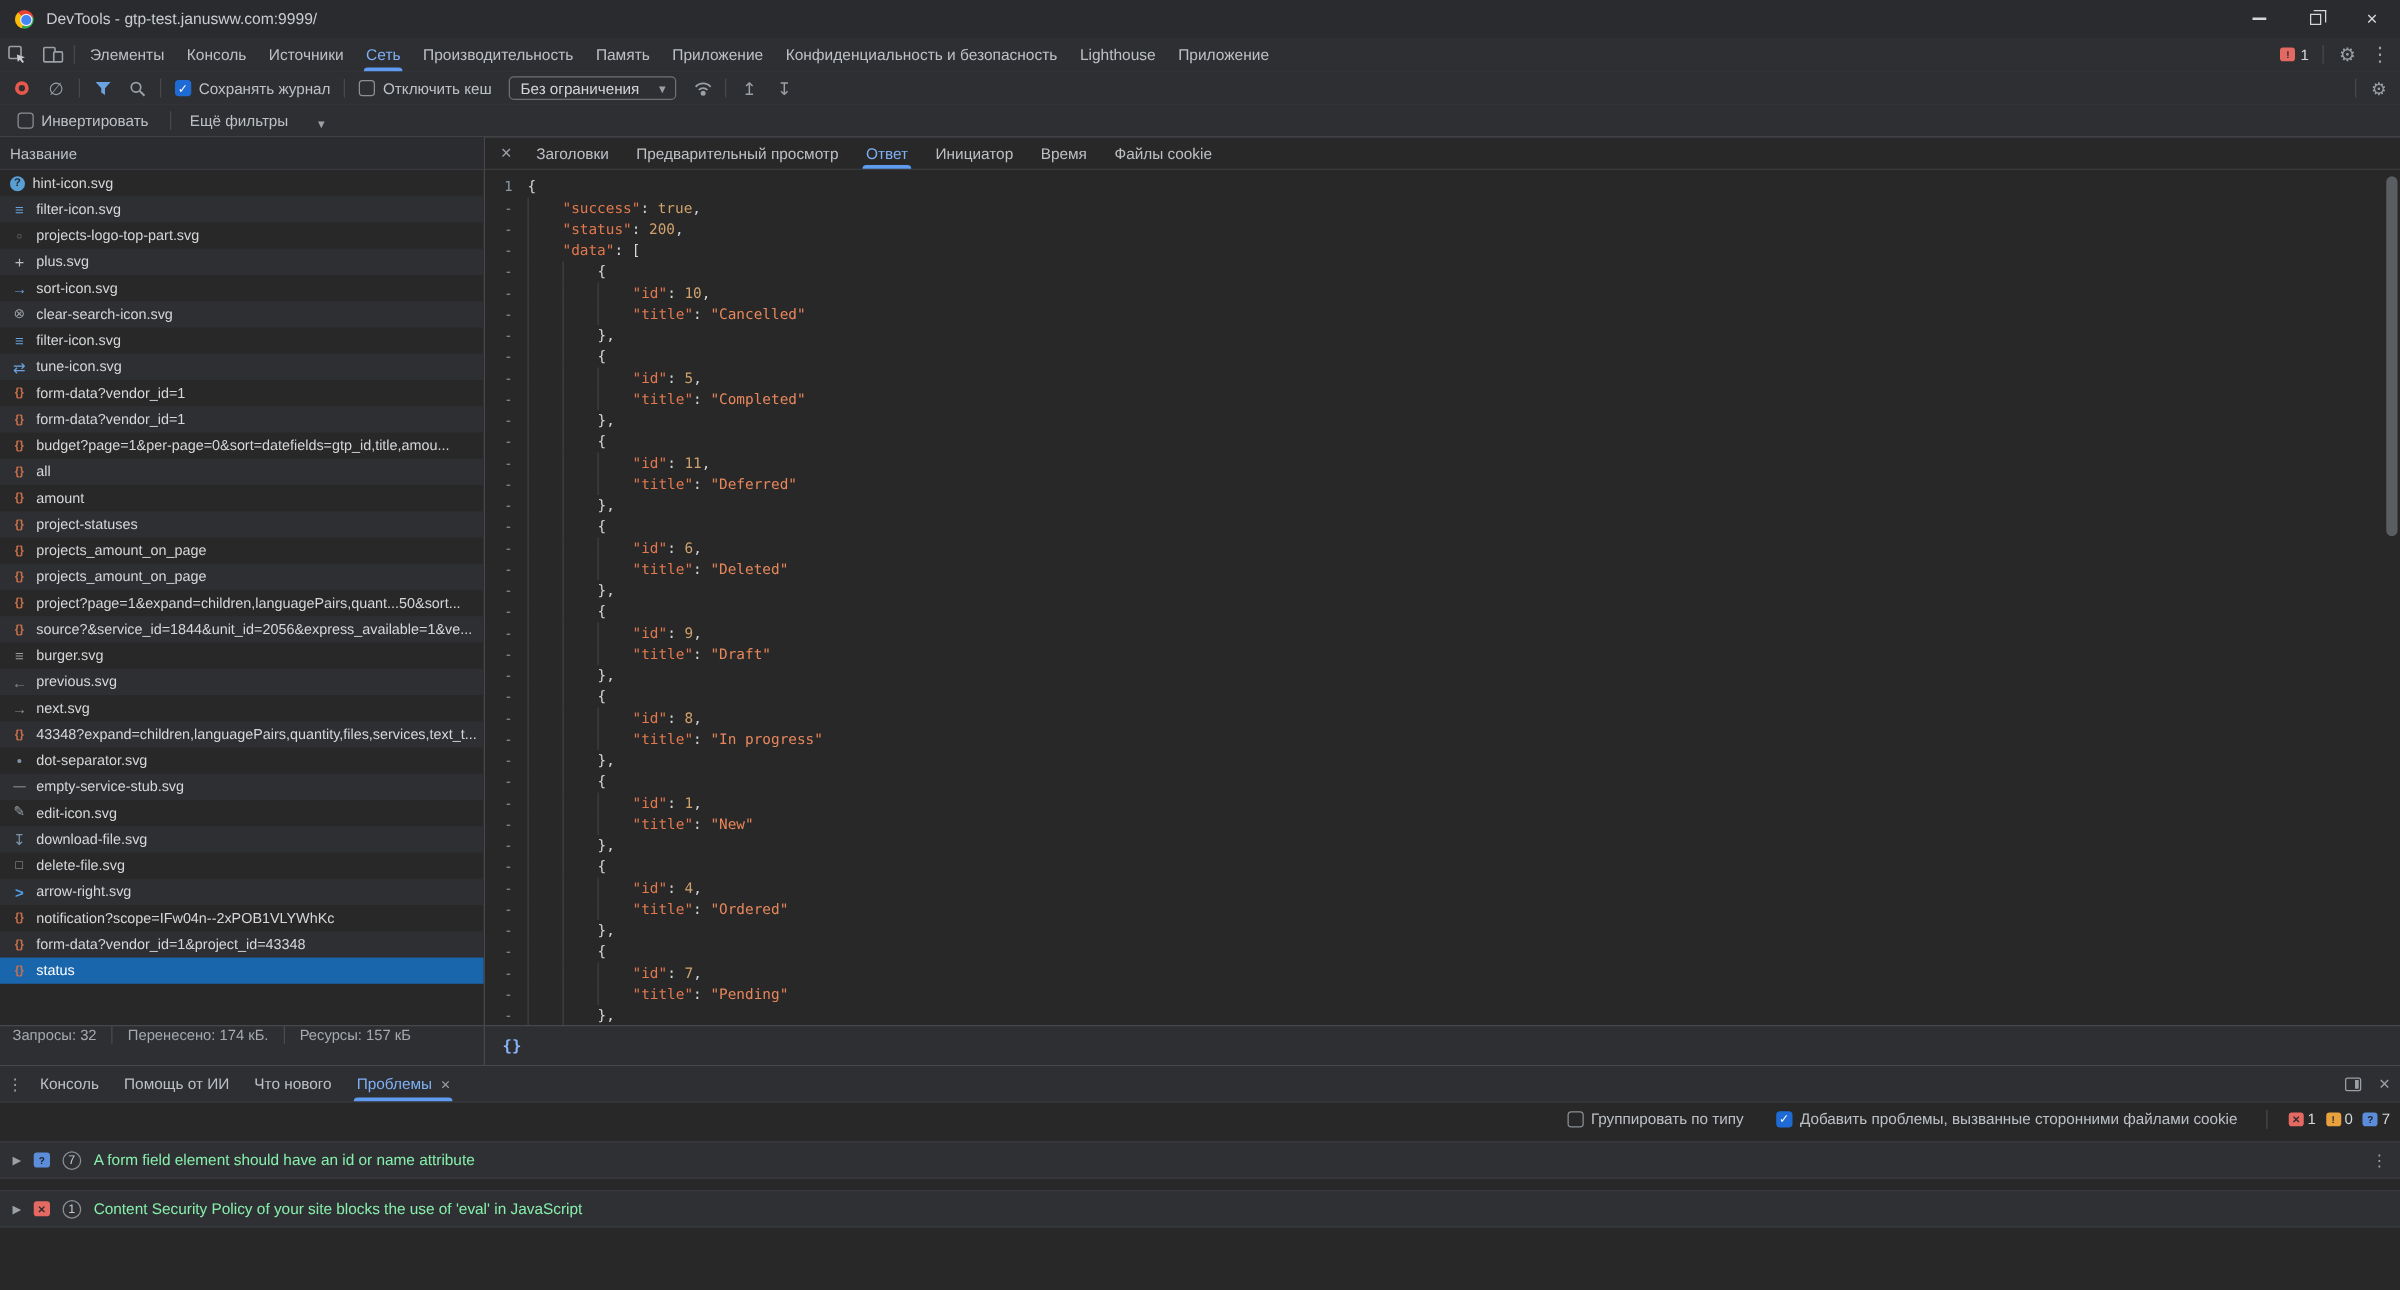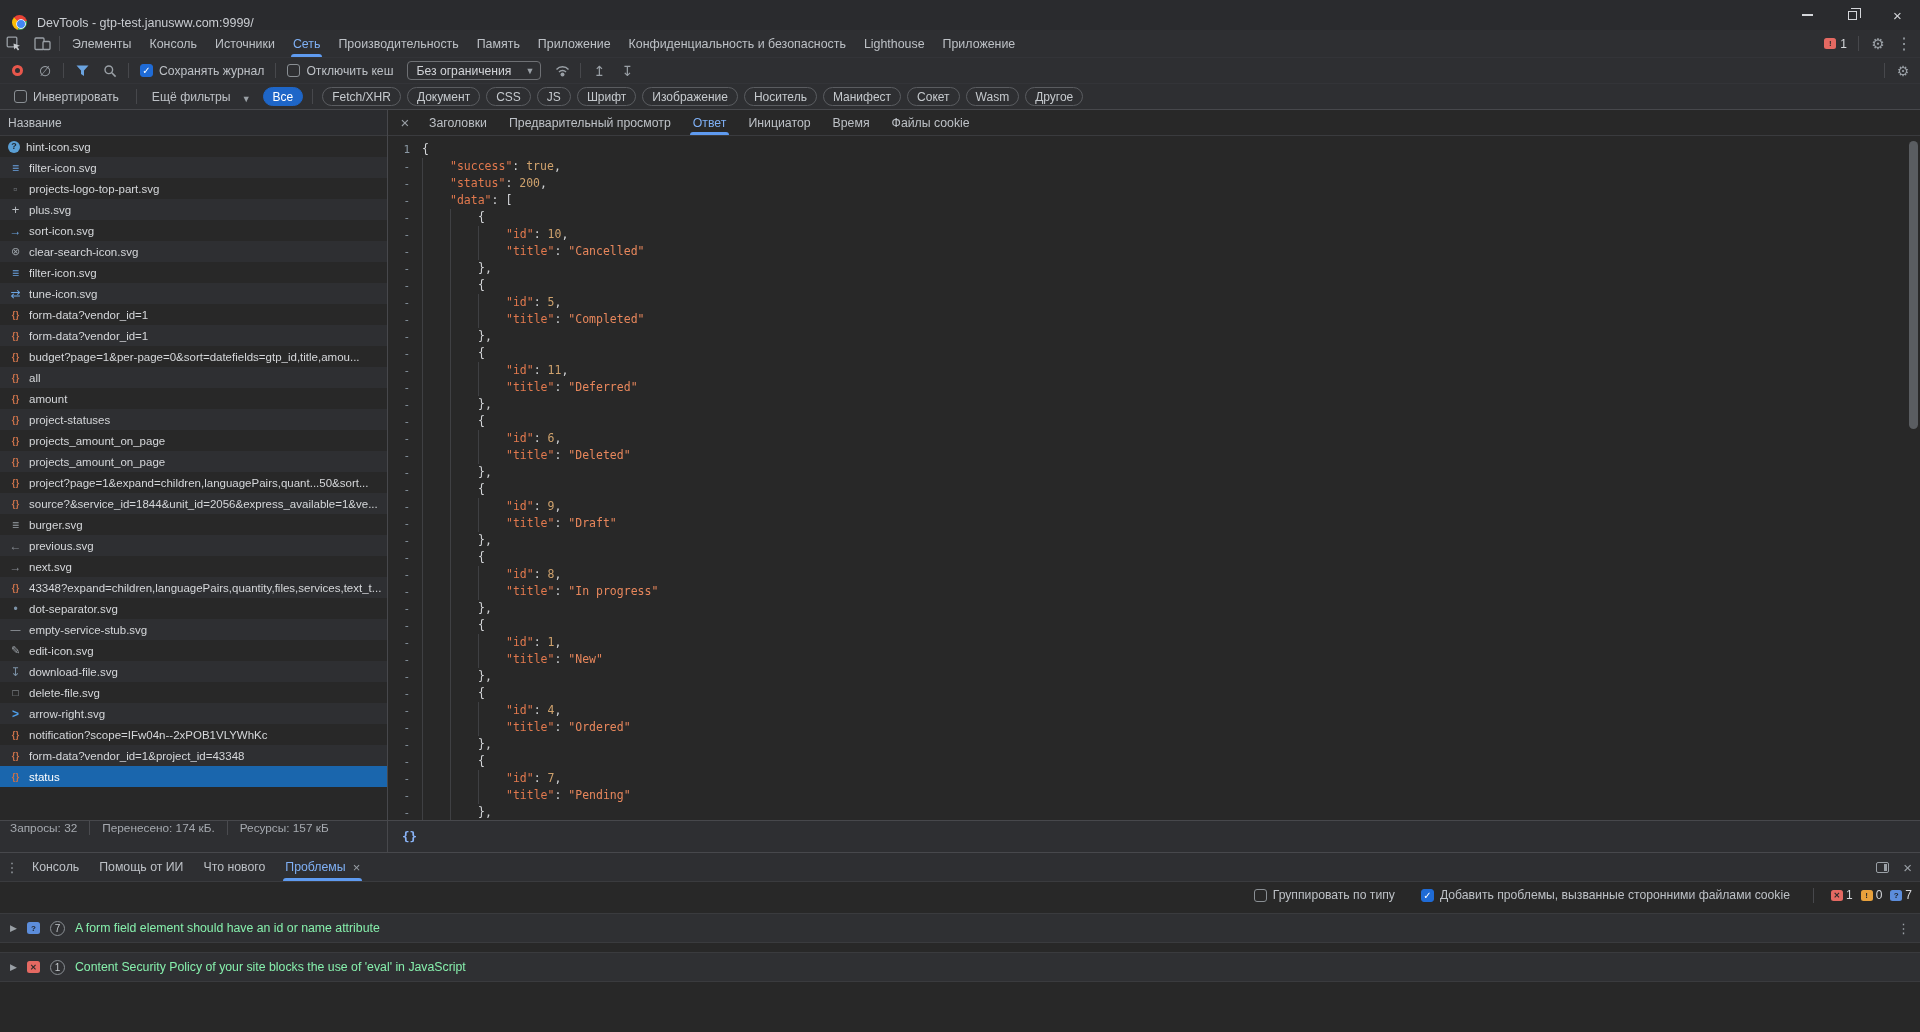--- a/index.html
+++ b/index.html
@@ -5,21 +5,21 @@
   :root{
     --bg:#282828; --bar:#2e2f32; --title:#2a2b2e; --border:#3a3b3e; --border2:#47484c;
     --txt:#dfe1e5; --dim:#bdc1c6; --dim2:#9aa0a6; --blue:#7fb0f5; --underline:#5f9bf0;
     --sel:#1a66ad; --rowalt:#2e2f32;
   }
   *{box-sizing:border-box;margin:0;padding:0}
   body{background:#1b1b1b;font-family:"Liberation Sans",sans-serif;-webkit-font-smoothing:antialiased}
   .window{width:1920px;height:1032px;display:flex;flex-direction:column;background:var(--bg);overflow:hidden;position:relative}
 
   
-  .titlebar{height:30px;background:var(--title);display:flex;align-items:flex-end;padding-left:12px;color:#c9ccd1;font-size:12.5px;flex:0 0 auto}
+  .titlebar{height:30px;background:var(--title);display:flex;align-items:center;padding-left:12px;color:#c9ccd1;font-size:12.5px;flex:0 0 auto}
   .chrome-logo{width:15px;height:15px;border-radius:50%;background:conic-gradient(from -45deg,#ea4335 0 120deg,#4285f4 0 120deg,#34a853 120deg 240deg,#fbbc05 240deg 360deg);position:relative;margin-right:10px}
   .chrome-logo::after{content:"";position:absolute;left:3.5px;top:3.5px;width:8px;height:8px;border-radius:50%;background:#4285f4;border:1.5px solid #e8eaed}
   .win-controls{margin-left:auto;display:flex;height:100%}
   .win-btn{width:45px;height:100%;display:flex;align-items:center;justify-content:center;color:#d4d6da}
   .glyph-min{width:11px;height:1.4px;background:#d4d6da;display:inline-block}
   .glyph-restore{width:9px;height:9px;border:1.2px solid #d4d6da;display:inline-block;position:relative}
   .glyph-restore::before{content:"";position:absolute;left:1.5px;top:-4px;width:9px;height:9px;border:1.2px solid #d4d6da;border-left:none;border-bottom:none}
   .glyph-close{font-size:15px;line-height:1}
 
   
@@ -48,21 +48,21 @@
   .cb{width:13px;height:13px;border-radius:3px;border:1.5px solid #8a8f94;display:inline-flex;align-items:center;justify-content:center;flex:0 0 auto}
   .cb.on{background:#1f6bd6;border-color:#1f6bd6;color:#fff;font-size:10px}
   .cb.on::after{content:"✓"}
   .throttle{height:19px;border:1px solid #6e7074;border-radius:4px;display:flex;align-items:center;gap:14px;padding:0 6px 0 8px;color:#d3d5d9;font-size:12.2px;margin:0 6px;white-space:nowrap}
   .caret{color:var(--dim2);font-size:9px}
   .spacer{flex:1}
 
   
   .filterrow{height:26px;background:var(--bar);display:flex;align-items:center;padding:0 8px;gap:8px;border-bottom:1px solid var(--border2);flex:0 0 auto}
   .filter-input{width:648px;height:19px;background:#38393d;border-radius:4px;display:flex;align-items:center;gap:7px;padding:0 8px;color:var(--dim2);font-size:12.2px;flex:0 0 auto}
-  .morefilters{display:flex;align-items:flex-end;gap:11px;color:var(--dim);font-size:12.2px;white-space:nowrap;padding:0 4px}
+  .morefilters{display:flex;align-items:flex-end;gap:22px;color:var(--dim);font-size:12.2px;white-space:nowrap;padding:0 4px}
   .chips{display:flex;align-items:center;gap:6px}
   .chip{height:19px;padding:0 9px;border:1px solid #5a5c60;border-radius:10px;display:flex;align-items:center;color:#c6cace;font-size:12px;white-space:nowrap}
   .chip.active{background:#1e66c8;border-color:#1e66c8;color:#fff}
 
   
   .main{flex:1;display:flex;min-height:0}
   .left-pane{width:388px;flex:0 0 auto;border-right:1px solid var(--border2);display:flex;flex-direction:column;min-height:0;background:var(--bg)}
   .list-header{height:26px;border-bottom:1px solid var(--border);display:flex;align-items:center;padding:0 8px;color:#bdc1c6;font-size:12px;background:#2b2c2f;flex:0 0 auto}
   .req-rows{flex:1;overflow:hidden}
   .rrow{height:21px;display:flex;align-items:center;gap:6px;padding-left:8px;font-size:11.5px;color:#d5d7da;white-space:nowrap;overflow:hidden}
@@ -224,35 +224,20 @@
   <div class="filterrow">
     <div class="cb-group">
       <span class="cb"></span>
       <span>Инвертировать</span>
     </div>
     <div class="vsep"></div>
     <div class="morefilters">
       <span>Ещё фильтры</span>
       <span class="caret">▼</span>
     </div>
-    <div class="chips" id="chips">
-        <div class="chip active">Все</div>
-        <div class="vsep"></div>
-        <div class="chip">Fetch/XHR</div>
-        <div class="chip">Документ</div>
-        <div class="chip">CSS</div>
-        <div class="chip">JS</div>
-        <div class="chip">Шрифт</div>
-        <div class="chip">Изображение</div>
-        <div class="chip">Носитель</div>
-        <div class="chip">Манифест</div>
-        <div class="chip">Сокет</div>
-        <div class="chip">Wasm</div>
-        <div class="chip">Другое</div>
-      </div>
   </div>
 
   <div class="main">
     <div class="left-pane">
       <div class="list-header">
         <span>Название</span>
       </div>
       <div class="req-rows" id="req-rows">
           <div class="rrow">
             <span class="ricon" style="color: rgb(30, 39, 48); font-size: 9px; font-weight: bold; background: rgb(90, 159, 212); border-radius: 50%; width: 12px; min-width: 12px; height: 12px;">?</span>

